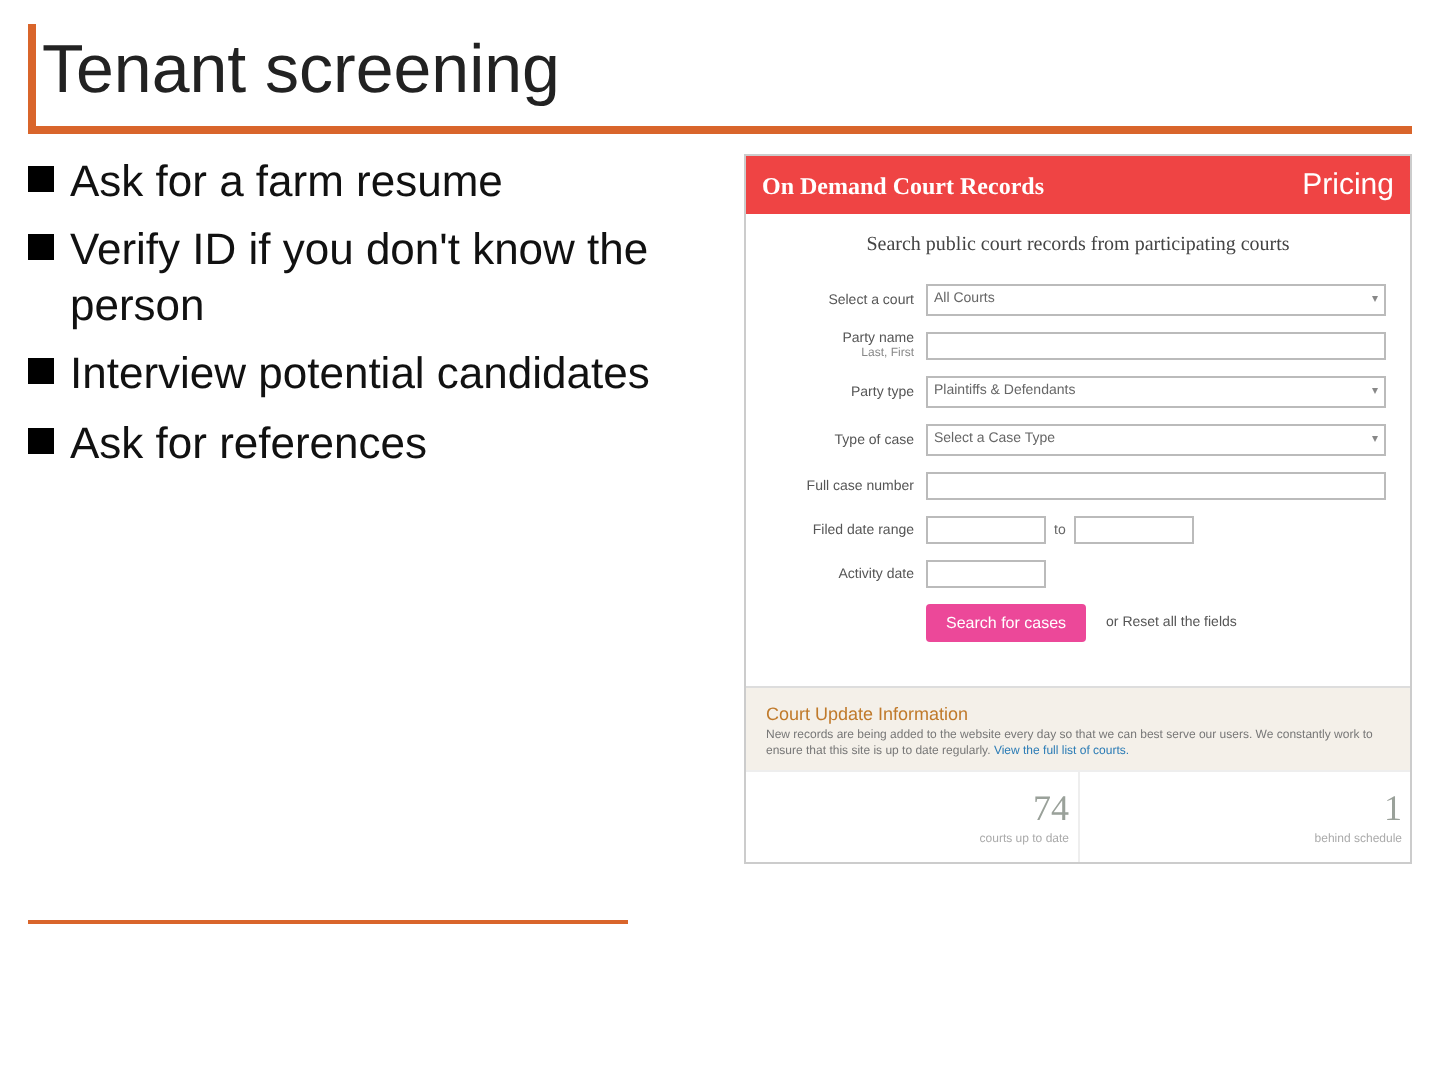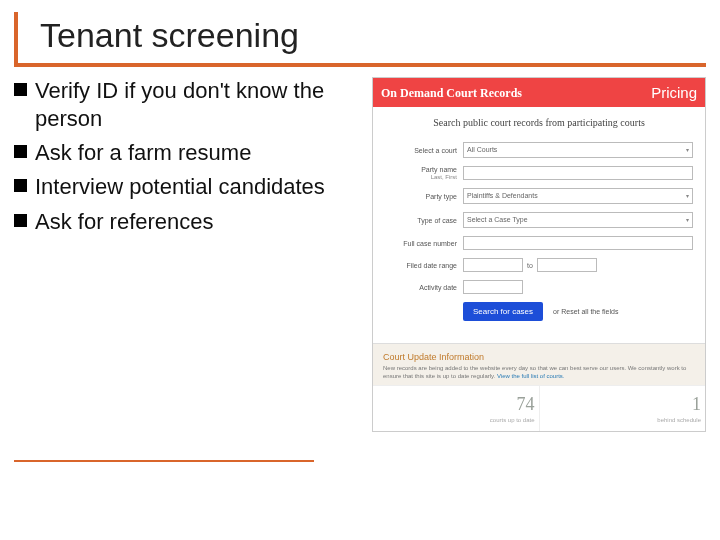--- a/index.html
+++ b/index.html
@@ -1,18 +1,18 @@
 <!DOCTYPE html>
 <html><head>
 <meta charset="utf-8">
 <style>
   html,body{margin:0;padding:0;width:720px;height:540px;background:#fff;font-family:Arial,Helvetica,sans-serif;overflow:hidden}
   .slide{position:relative;width:720px;height:540px;box-sizing:border-box}
   .title-block{margin:12px 14px 0 14px}
-  .title-wrap{border-left:4px solid #d9652b;padding-left:22px;margin-top:0}
+  .title-wrap{border-left:4px solid #d9652b;padding-left:3px;margin-top:0}
   .title{font-size:34px;color:#222;margin:0;padding:4px 0 8px 0;font-weight:400}
   .title-underline{border-bottom:4px solid #d9652b;height:0;margin-top:0}
   .body{display:flex;margin:10px 14px 0 14px}
   .bullets{width:352px;font-size:22px;color:#111;line-height:1.28}
   .bullets ul{list-style:none;padding:0;margin:0}
   .bullets li{display:flex;align-items:flex-start;margin-bottom:6px}
   .sq{width:13px;height:13px;background:#000;margin:6px 8px 0 0;flex:0 0 13px}
   .btxt{flex:1}
   .link{color:#8a5a12;text-decoration:underline}
   .screenshot{flex:1;margin-left:6px;border:1px solid #ccc;background:#fff;font-size:8px}
@@ -24,21 +24,21 @@
   .frow{display:flex;align-items:center;margin-bottom:8px}
   .flabel{width:72px;text-align:right;color:#555;font-size:7px;padding-right:6px}
   .fhint{font-size:6px;color:#888}
   .finput{height:12px;border:1px solid #bbb;background:#fff;flex:1;padding:0 3px;font-size:7px;color:#666;line-height:12px}
   .fsel{height:14px;border:1px solid #bbb;background:#fff;flex:1;padding:0 3px;font-size:7px;color:#666;line-height:14px;display:flex;justify-content:space-between;align-items:center}
   .caret{font-size:6px;color:#888}
   .frange{display:flex;align-items:center;gap:4px}
   .frange .finput{width:52px;flex:0 0 52px}
   .frange .to{font-size:7px;color:#666}
   .fbtnrow{margin-top:6px;display:flex;align-items:center;gap:10px;padding-left:78px}
-  .fbtn{background:#1d4ed8;color:#fff;font-size:8px;padding:5px 10px;border-radius:2px}
+  .fbtn{background:#ec4899;color:#fff;font-size:8px;padding:5px 10px;border-radius:2px}
   .freset{font-size:7px;color:#555}
   .ss-info{background:#f4f0e9;border-top:1px solid #ddd;padding:8px 10px 4px;margin-top:12px}
   .info-h{color:#c07a2b;font-family:Liberation Sans, sans-serif;font-size:9px;margin-bottom:3px}
   .info-p{font-size:6px;color:#777;line-height:1.3}
   .info-link{color:#2a7bb5}
   .ss-stats{display:flex}
   .stat{flex:1;text-align:right;padding:8px 4px;border-top:1px solid #eee}
   .stat + .stat{border-left:1px solid #eee}
   .stat-n{font-size:18px;color:#9aa19a;font-family:Georgia,serif}
   .stat-l{font-size:6px;color:#aaa;margin-top:2px}
@@ -53,25 +53,25 @@
       <h1 class="title">Tenant screening</h1>
     </div>
     <div class="title-underline"></div>
   </div>
 
   <div class="body">
     <div class="bullets">
       <ul>
         <li>
             <span class="sq"></span>
-            <span class="btxt">Verify ID if you don't know the person</span>
+            <span class="btxt">Ask for a farm resume</span>
           </li>
         <li>
             <span class="sq"></span>
-            <span class="btxt">Ask for a farm resume</span>
+            <span class="btxt">Verify ID if you don't know the person</span>
           </li>
         <li>
             <span class="sq"></span>
             <span class="btxt">Interview potential candidates</span>
           </li>
         <li>
             <span class="sq"></span>
             <span class="btxt">Ask for references</span>
           </li>
       </ul>

